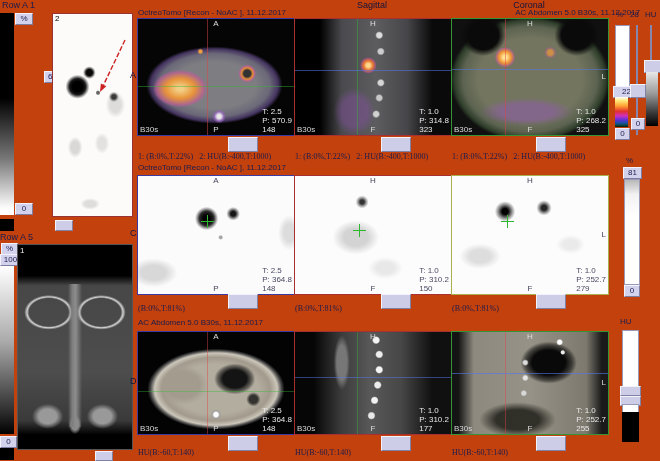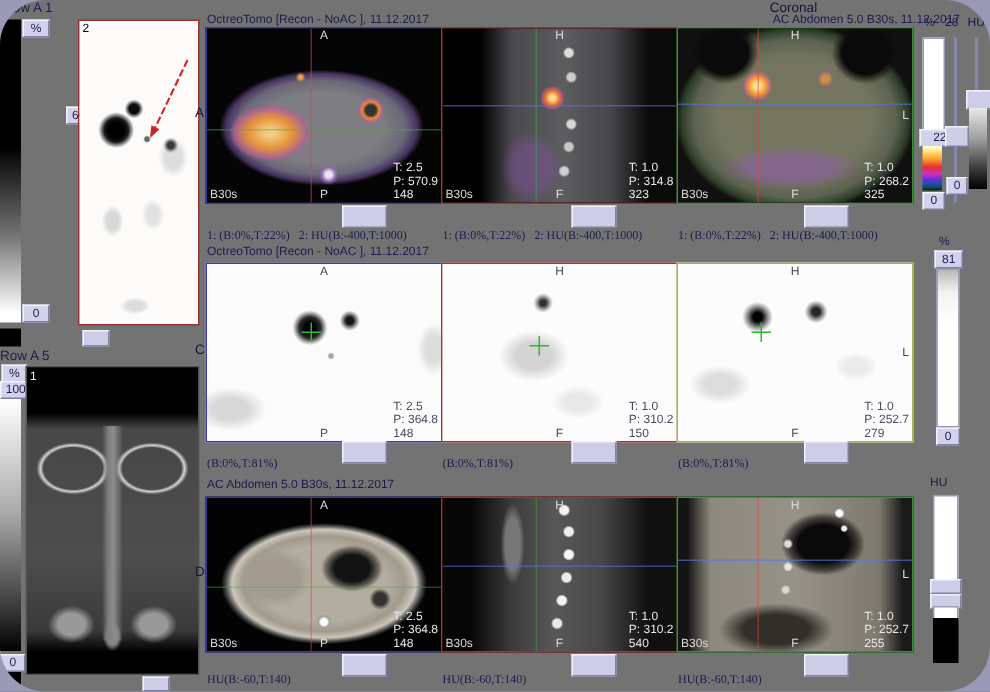--- a/index.html
+++ b/index.html
@@ -1,17 +1,17 @@
 <!DOCTYPE html>
 <html><head>
 <meta charset="utf-8">
 <style>
   html,body{margin:0;padding:0;background:#9a9ab8;}
-  #app{position:relative;width:660px;height:461px;background:#737373;overflow:hidden;
-       font-family:"Liberation Sans", sans-serif;color:#1c1c4e;border-radius:30px;}
+  #app{position:relative;width:660px;height:461px;background:#c2410c;overflow:hidden;
+       font-family:"Liberation Sans", sans-serif;color:#1c1c4e;}
   .abs{position:absolute;}
   .t9{font-size:9px;line-height:10px;}
   .t8{font-size:8px;line-height:9px;}
   
   .box{position:absolute;background:#d2d2ec;border-top:1px solid #f2f2fc;border-left:1px solid #f2f2fc;
        border-right:1px solid #7d7da2;border-bottom:1px solid #7d7da2;font-size:8px;line-height:9px;
        color:#1c1c4e;text-align:center;}
   .thumb{position:absolute;width:28px;height:13px;background:#cdcde8;border-top:1px solid #f2f2fc;
        border-left:1px solid #f2f2fc;border-right:1px solid #8181a6;border-bottom:1px solid #8181a6;}
   .bar{position:absolute;}
@@ -168,20 +168,21 @@
     <div class="imgc bg-scout"></div>
     <div class="scout-spine"></div>
     <span class="abs" style="left:2px;top:1px;font-size:8px;color:#eee;">1</span>
   </div>
   <div class="thumb" style="left:95px;top:451px;width:16px;height:8px;"></div>
 
   <div class="rowletter" style="left:130px;top:70px;">A</div>
   <div class="rowletter" style="left:130px;top:228px;">C</div>
   <div class="rowletter" style="left:130px;top:376px;">D</div>
 
+  <div class="hdr" style="left:294px;">Sagittal</div>
   <div class="hdr" style="left:451px;">Coronal</div>
 
   <div class="desc" style="left:138px;top:8px;">OctreoTomo [Recon - NoAC ], 11.12.2017</div>
   <div class="desc" style="left:440px;top:8px;width:200px;text-align:right;">AC  Abdomen  5.0  B30s, 11.12.2017</div>
 
   <div class="vp b-c1" style="left:137px;top:18px;width:156px;height:116px;">
     <div class="imgc bg-r1c1"></div>
     <div class="xv" style="left:44%;background:rgba(221,68,68,.5);"></div>
     <div class="xh" style="top:58%;background:rgba(51,187,51,.45);"></div>
     <span class="ol ol-top">A</span>
@@ -292,21 +293,21 @@
   <div class="vp b-c2" style="left:294px;top:331px;width:156px;height:102px;">
     <div class="imgc bg-r3c2"></div>
     <div class="xv" style="left:40%;background:rgba(51,187,51,.4);"></div>
     <div class="xh" style="top:44%;background:rgba(85,119,238,.5);"></div>
     <span class="ol ol-top">H</span>
     <span class="ol ol-bottom">F</span>
     <span class="kern">B30s</span>
     <div class="stats">
       <div>T: 1.0</div>
         <div>P: 310.2</div>
-        <div>540</div>
+        <div>177</div>
     </div>
   </div>
   <div class="vp b-c3" style="left:451px;top:331px;width:156px;height:102px;">
     <div class="imgc bg-r3c3"></div>
     <div class="xv" style="left:34%;background:rgba(221,68,68,.45);"></div>
     <div class="xh" style="top:40%;background:rgba(85,119,238,.6);"></div>
     <span class="ol ol-top">H</span>
     <span class="ol ol-bottom">F</span>
     <span class="ol ol-right">L</span>
     <span class="kern">B30s</span>

